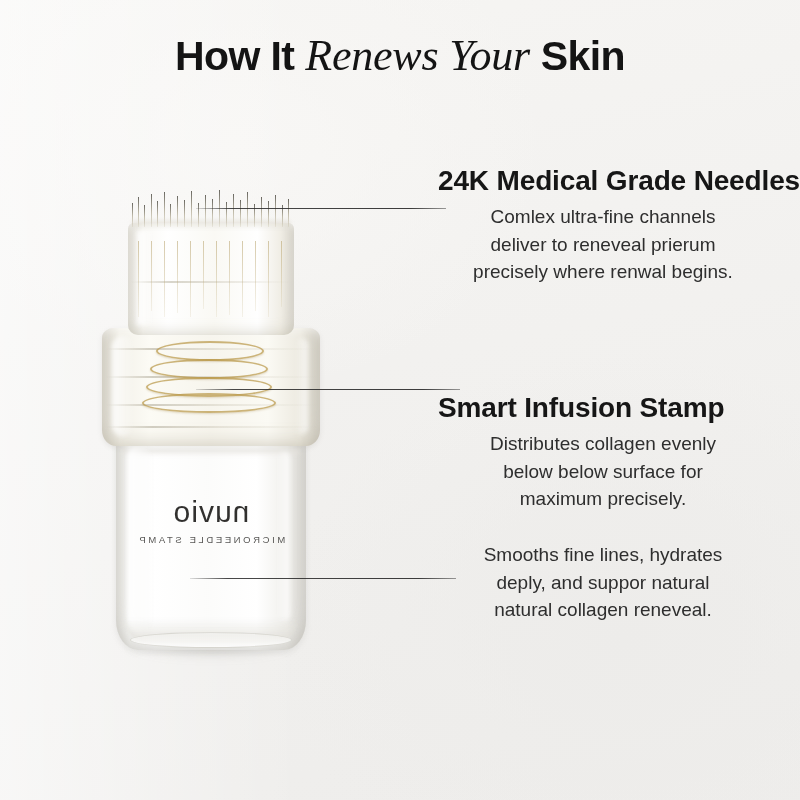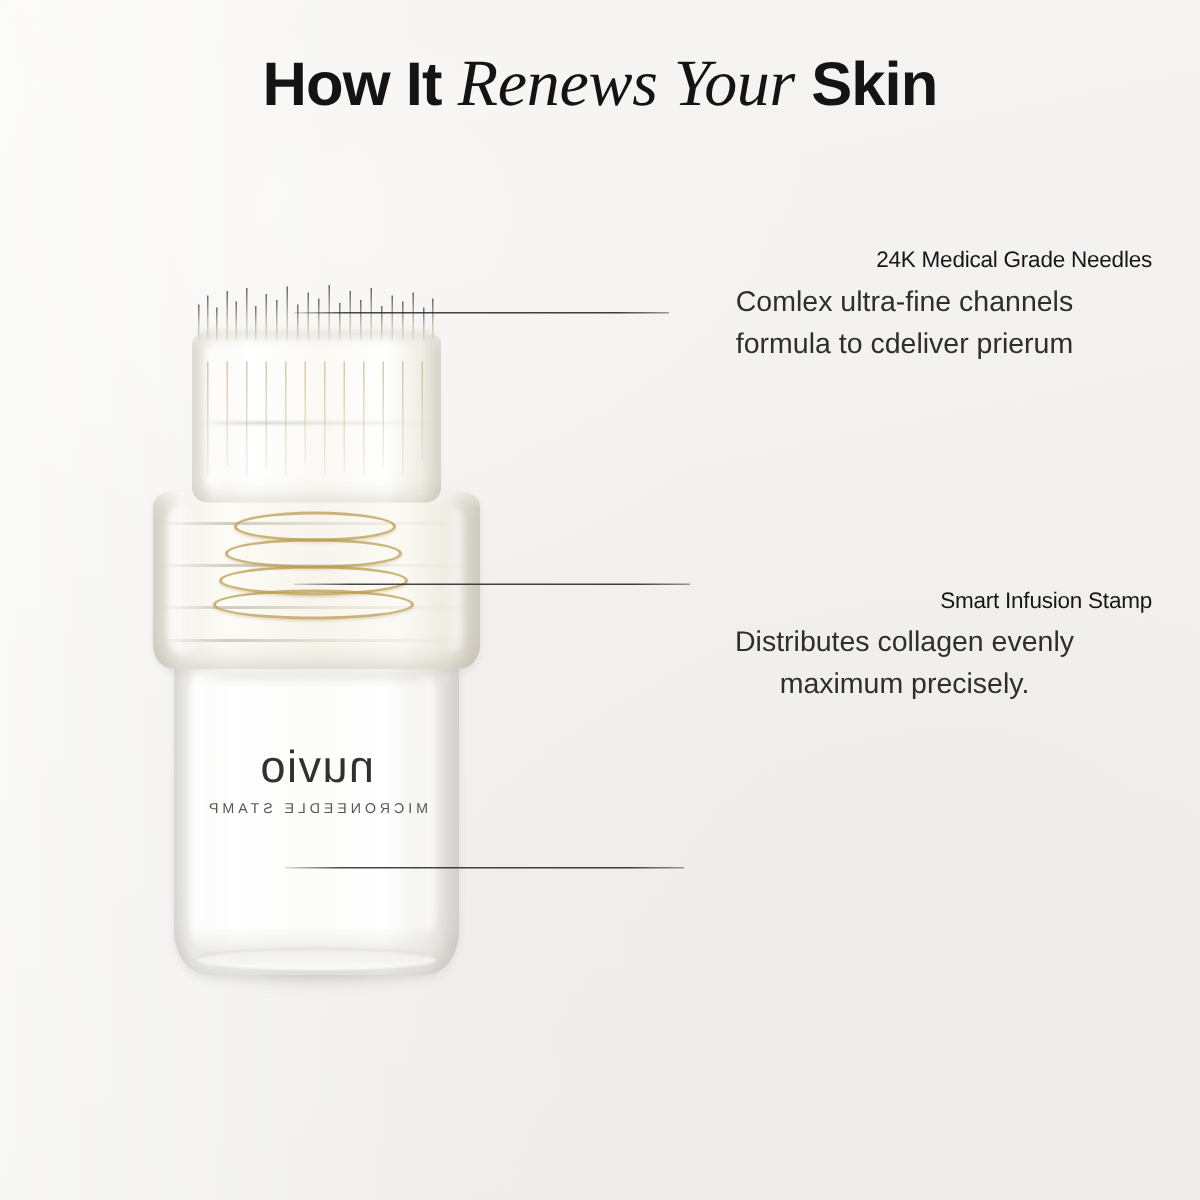--- a/index.html
+++ b/index.html
@@ -255,25 +255,24 @@
   .needle-row-shadow {
     position:absolute; left:0; right:0; bottom:-2px;
     height:8px;
     background:linear-gradient(180deg, rgba(185,178,155,.35), rgba(185,178,155,0));
     filter:blur(2px);
   }
 
   
   .callout { position:absolute; right:32px; width:330px; }
   .callout .c-title {
-    font-size:15px;
-    font-weight:400;
+    font-size:28px;
+    font-weight:700;
     letter-spacing:-.15px;
     color:#161616;
-    text-align:right;
     line-height:1.15;
     white-space:nowrap;
   }
   .callout .c-body {
     margin-top:6px;
     font-size:19px;
     font-weight:400;
     line-height:27.5px;
     color:#2e2e2e;
     text-align:center;
@@ -386,26 +385,33 @@
 </div>
 
 <div class="leader" id="leader-1"></div>
 <div class="leader" id="leader-2"></div>
 <div class="leader" id="leader-3"></div>
 
 <div class="callout" id="callout-1">
   <div class="c-title">24K Medical Grade Needles</div>
   <div class="c-body">
     <span>Comlex ultra-fine channels</span>
-    <span>formula to cdeliver prierum</span>
+    <span>deliver to reneveal prierum</span>
+    <span>precisely where renwal begins.</span>
   </div>
 </div>
 
 <div class="callout" id="callout-2">
   <div class="c-title">Smart Infusion Stamp</div>
   <div class="c-body">
     <span>Distributes collagen evenly</span>
+    <span>below below surface for</span>
     <span>maximum precisely.</span>
   </div>
 </div>
 
 <div class="callout" id="callout-3">
+  <div class="c-body">
+    <span>Smooths fine lines, hydrates</span>
+    <span>deply, and suppor natural</span>
+    <span>natural collagen reneveal.</span>
+  </div>
 </div>
 
 </body></html>

